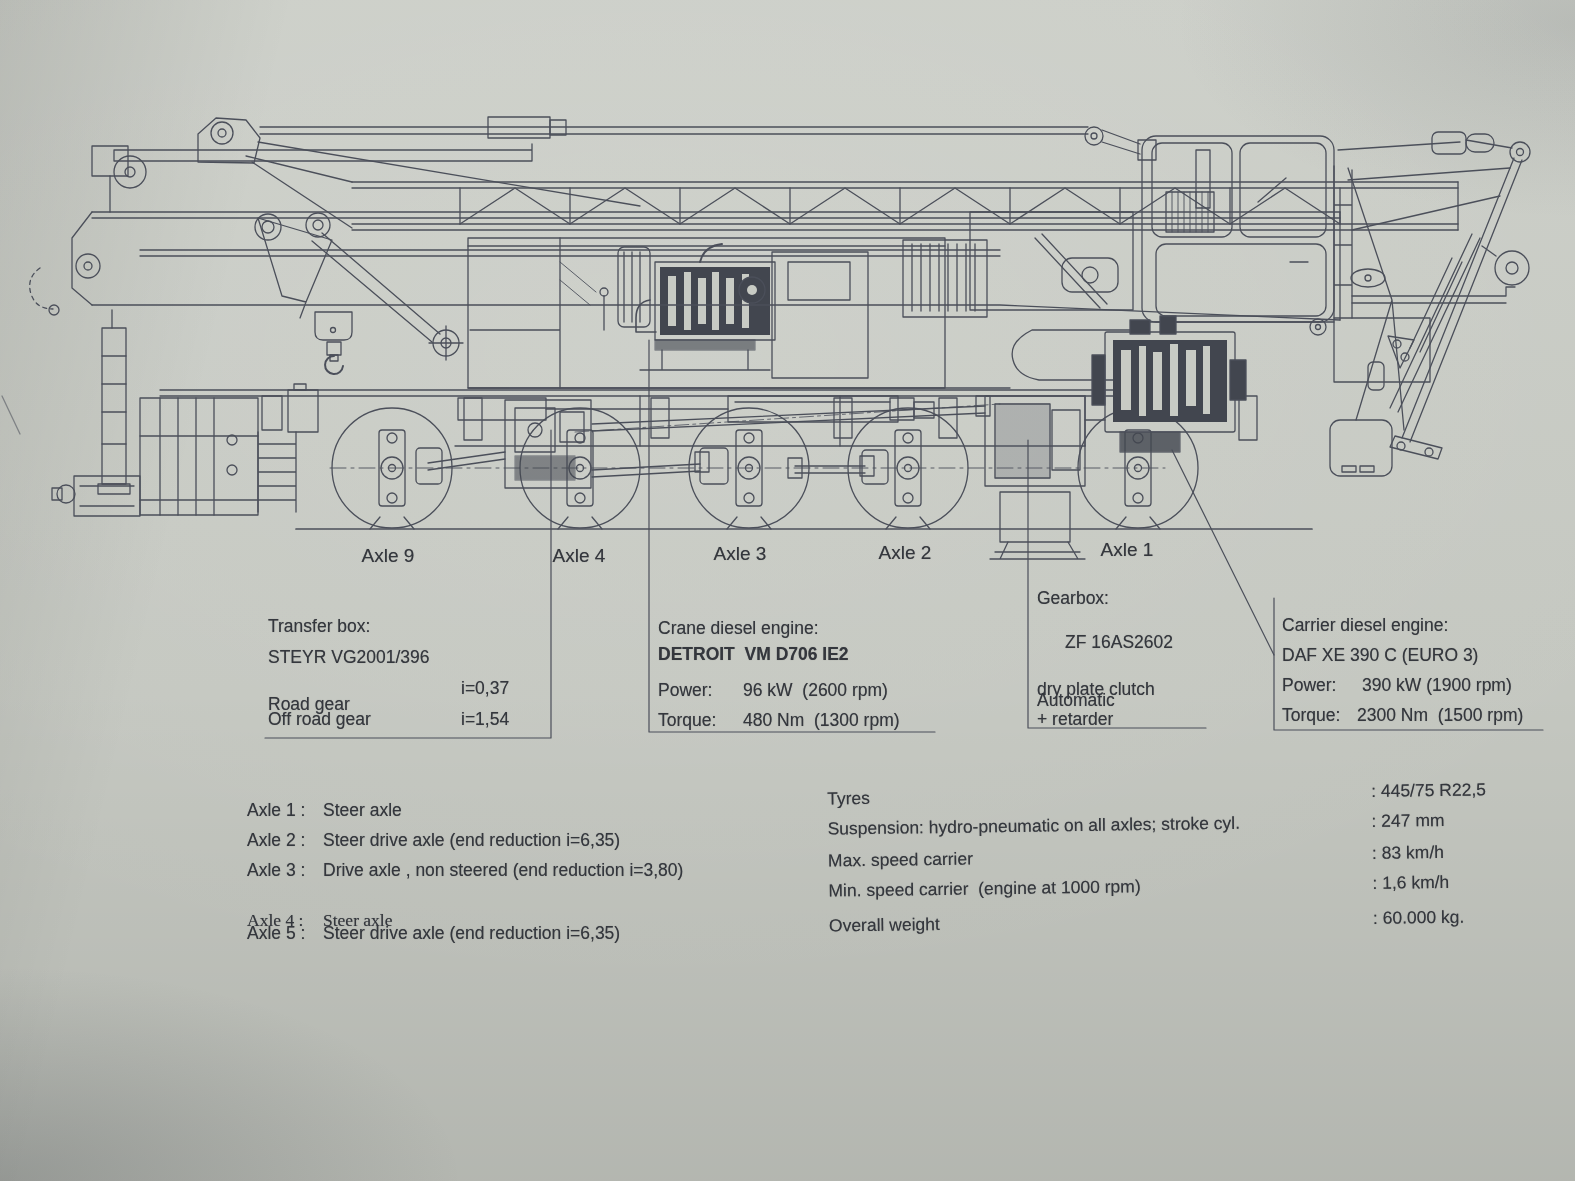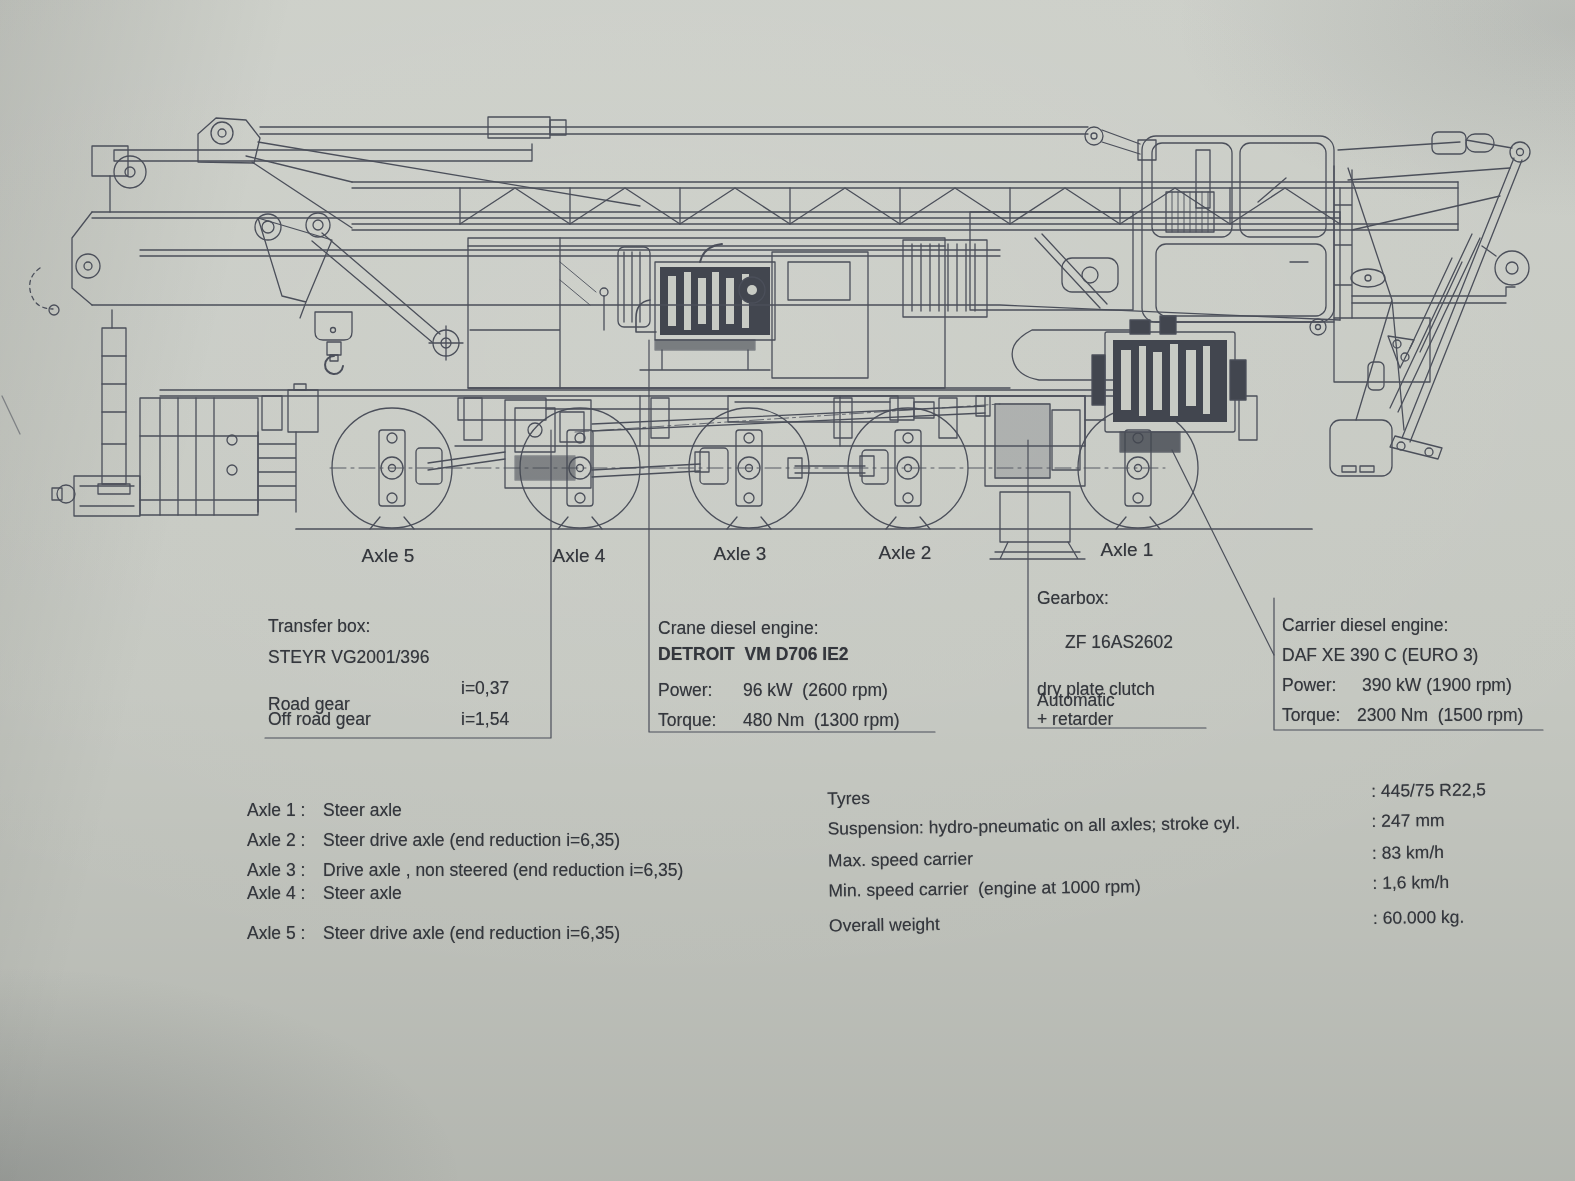--- a/index.html
+++ b/index.html
@@ -318,21 +318,21 @@
     <g stroke-width="1.2">
       <path d="M265,738 H551 L551,430"></path>
       <path d="M935,732 H649 L649,340"></path>
       <path d="M1206,728 H1028 L1028,440"></path>
       <path d="M1543,730 H1274 L1274,598"></path>
       <path d="M1274,655 L1172,450"></path>
     </g>
   </g>
 </svg>
 
-<div class="t axlelabel" style="left:388px;top:546px;">Axle 5</div>
+<div class="t axlelabel" style="left:388px;top:546px;">Axle 9</div>
 <div class="t axlelabel" style="left:579px;top:546px;">Axle 4</div>
 <div class="t axlelabel" style="left:740px;top:544px;">Axle 3</div>
 <div class="t axlelabel" style="left:905px;top:543px;">Axle 2</div>
 <div class="t axlelabel" style="left:1127px;top:540px;">Axle 1</div>
 
 <div class="block" style="left:268px;top:616px;width:282px;">
   <div class="t row" style="top:0;">Transfer box:</div>
   <div class="t row" style="top:31px;">STEYR VG2001/396</div>
   <div class="t row" style="top:62px;margin-top:16px;">Road gear</div>
   <div class="t val" style="left:193px;top:62px;">i=0,37</div>
@@ -362,22 +362,22 @@
   <div class="t row" style="top:30px;">DAF XE 390 C (EURO 3)</div>
   <div class="t row" style="top:60px;">Power:</div>
   <div class="t val" style="left:80px;top:60px;">390 kW (1900 rpm)</div>
   <div class="t row" style="top:90px;">Torque:</div>
   <div class="t val" style="left:75px;top:90px;">2300 Nm  (1500 rpm)</div>
 </div>
 
 <div class="block" style="left:247px;top:800px;width:480px;">
   <div class="t row" style="top:0;"><span style="display:inline-block;width:76px;">Axle 1 :</span><span>Steer axle</span></div>
   <div class="t row" style="top:30px;"><span style="display:inline-block;width:76px;">Axle 2 :</span><span>Steer drive axle (end reduction i=6,35)</span></div>
-  <div class="t row" style="top:60px;"><span style="display:inline-block;width:76px;">Axle 3 :</span><span>Drive axle , non steered (end reduction i=6,35)</span></div>
-  <div class="t row" style="top:83px;"><span style="display:inline-block;width:76px;">Axle 4 :</span><span>Steer axle</span></div>
+  <div class="t row" style="top:60px;"><span style="display:inline-block;width:76px;">Axle 3 :</span><span>Drive axle , non steered (end reduction i=3,80)</span></div>
+  <div class="t row" style="top:110px;font-family:Liberation Serif, serif;"><span style="display:inline-block;width:76px;">Axle 4 :</span><span>Steer axle</span></div>
   <div class="t row" style="top:123px;"><span style="display:inline-block;width:76px;">Axle 5 :</span><span>Steer drive axle (end reduction i=6,35)</span></div>
 </div>
 
 <div class="block" id="general-specs" style="left:828px;top:788px;width:745px;height:160px;">
   <div class="t row" style="top:0;">Tyres</div>
   <div class="t val" style="left:544px;top:0;">: 445/75 R22,5</div>
   <div class="t row" style="top:30px;">Suspension: hydro-pneumatic on all axles; stroke cyl.</div>
   <div class="t val" style="left:544px;top:30px;">: 247 mm</div>
   <div class="t row" style="top:62px;">Max. speed carrier</div>
   <div class="t val" style="left:544px;top:62px;">: 83 km/h</div>

